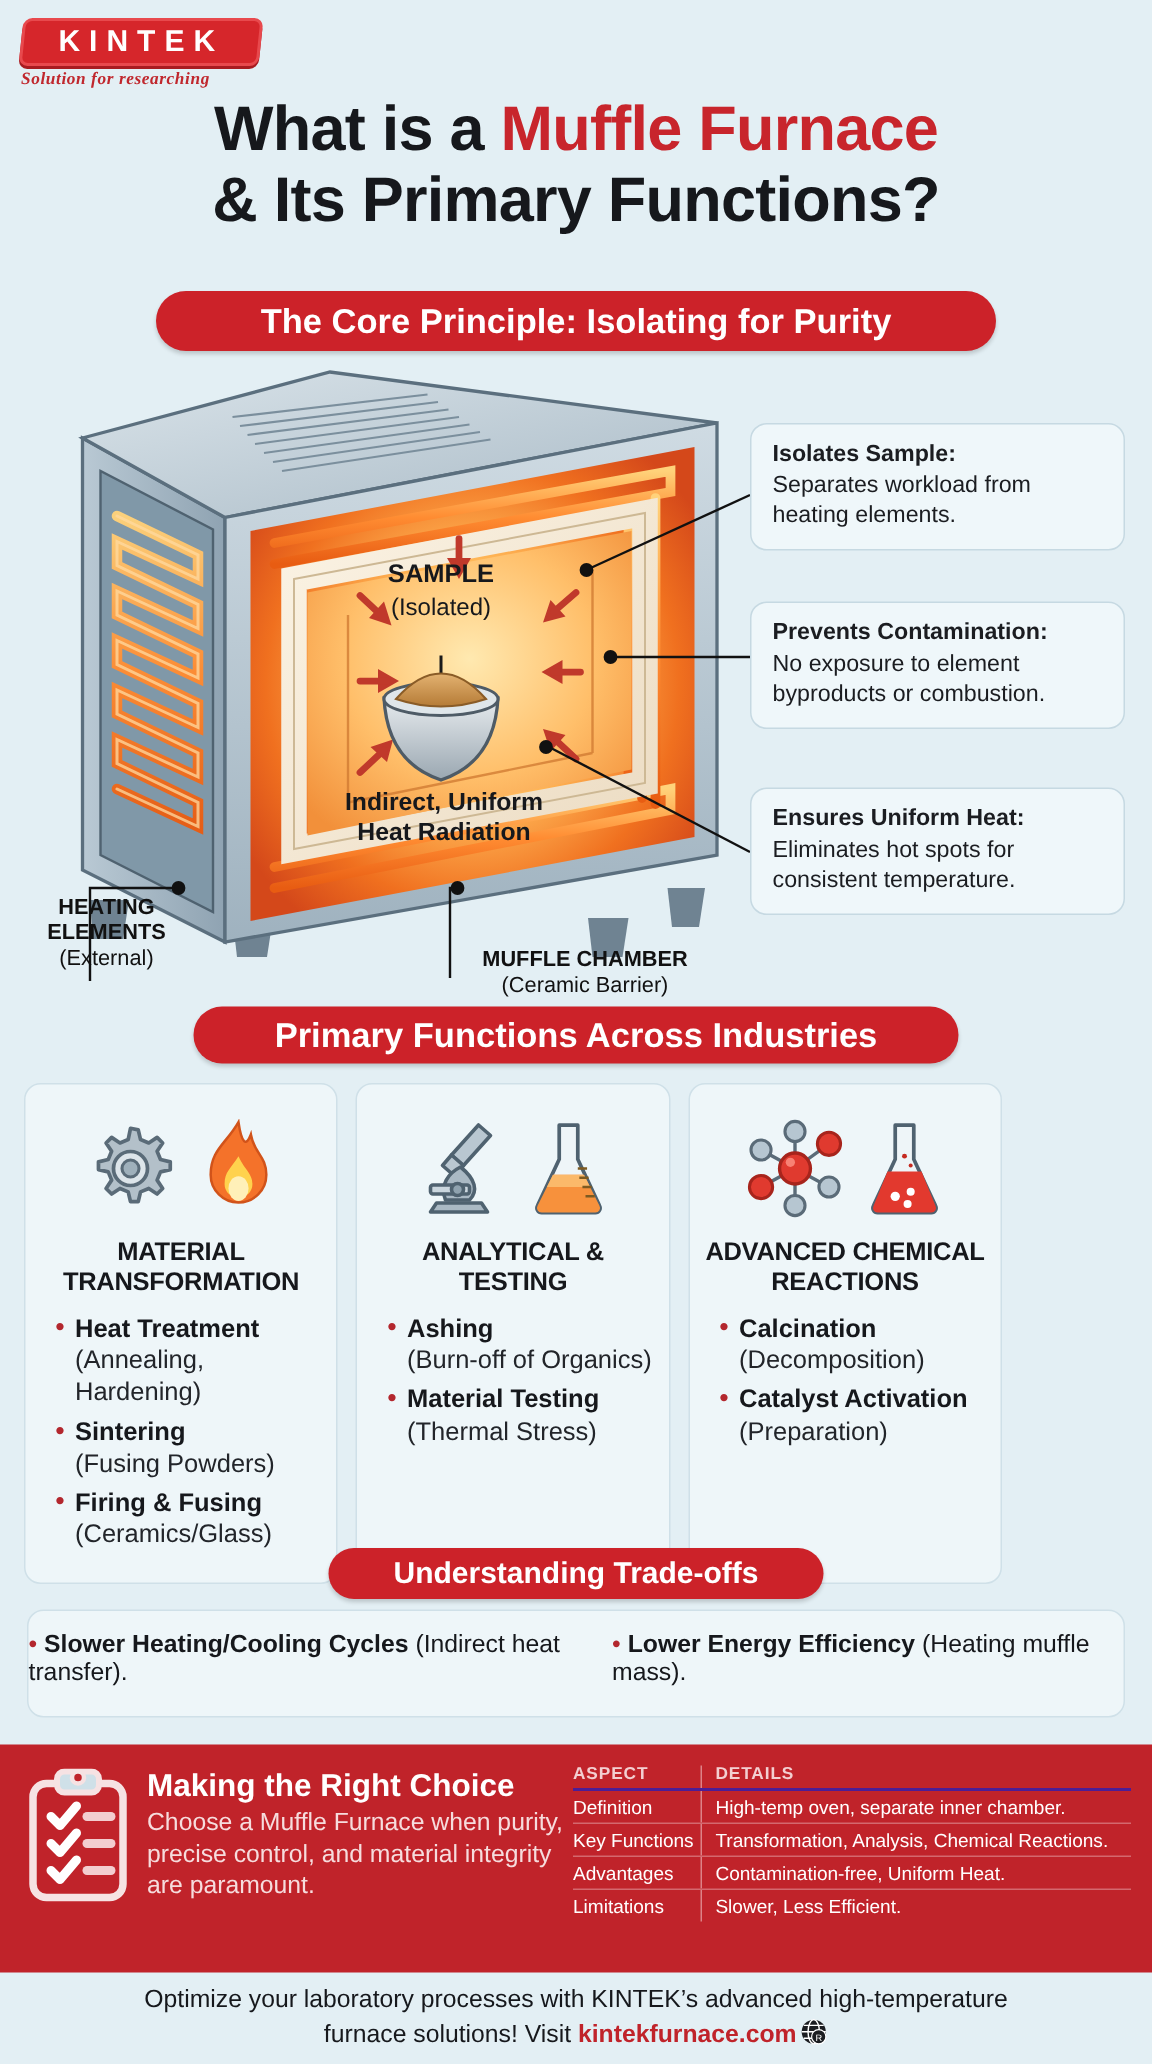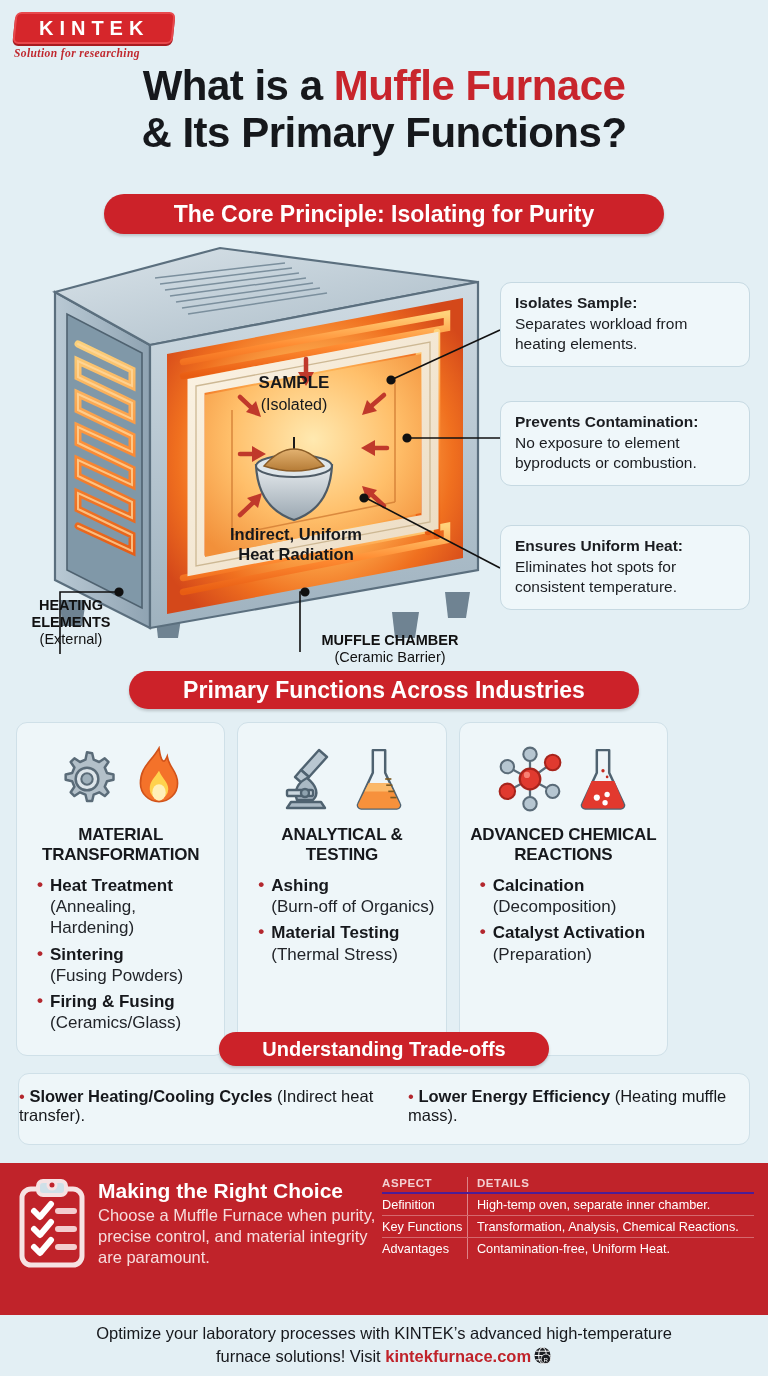--- a/index.html
+++ b/index.html
@@ -486,20 +486,24 @@
             <td class="c2">High-temp oven, separate inner chamber.</td>
           </tr>
           <tr>
             <td>Key Functions</td>
             <td class="c2">Transformation, Analysis, Chemical Reactions.</td>
           </tr>
           <tr>
             <td>Advantages</td>
             <td class="c2">Contamination-free, Uniform Heat.</td>
           </tr>
+          <tr>
+            <td>Limitations</td>
+            <td class="c2">Slower, Less Efficient.</td>
+          </tr>
         </tbody>
       </table>
     </div>
   </div>
 
   <div class="cta">
     <div>Optimize your laboratory processes with KINTEK’s advanced high-temperature</div>
     <div>
       <span>furnace solutions! Visit </span><span class="site">kintekfurnace.com</span><span class="globe">
         <svg width="19" height="19" viewBox="0 0 20 20">

